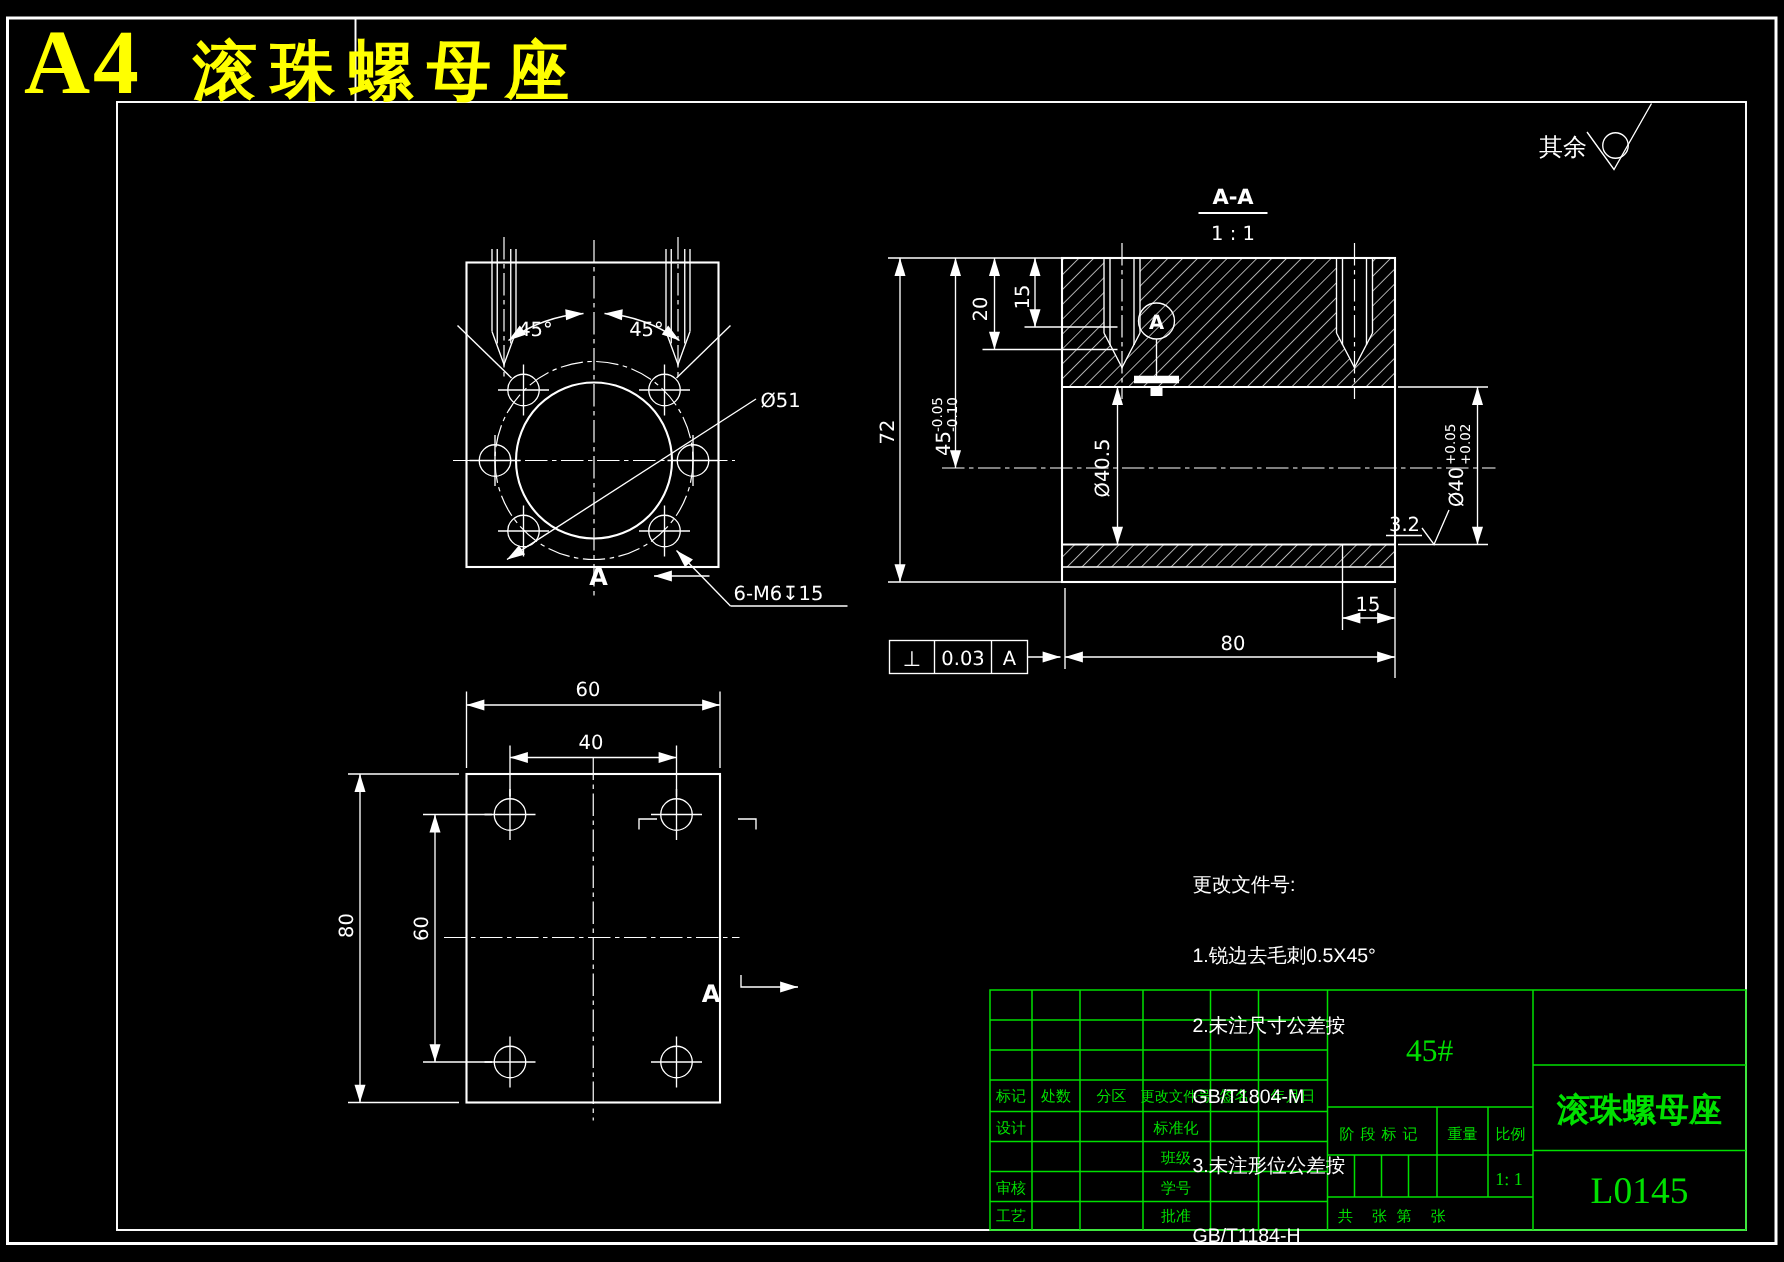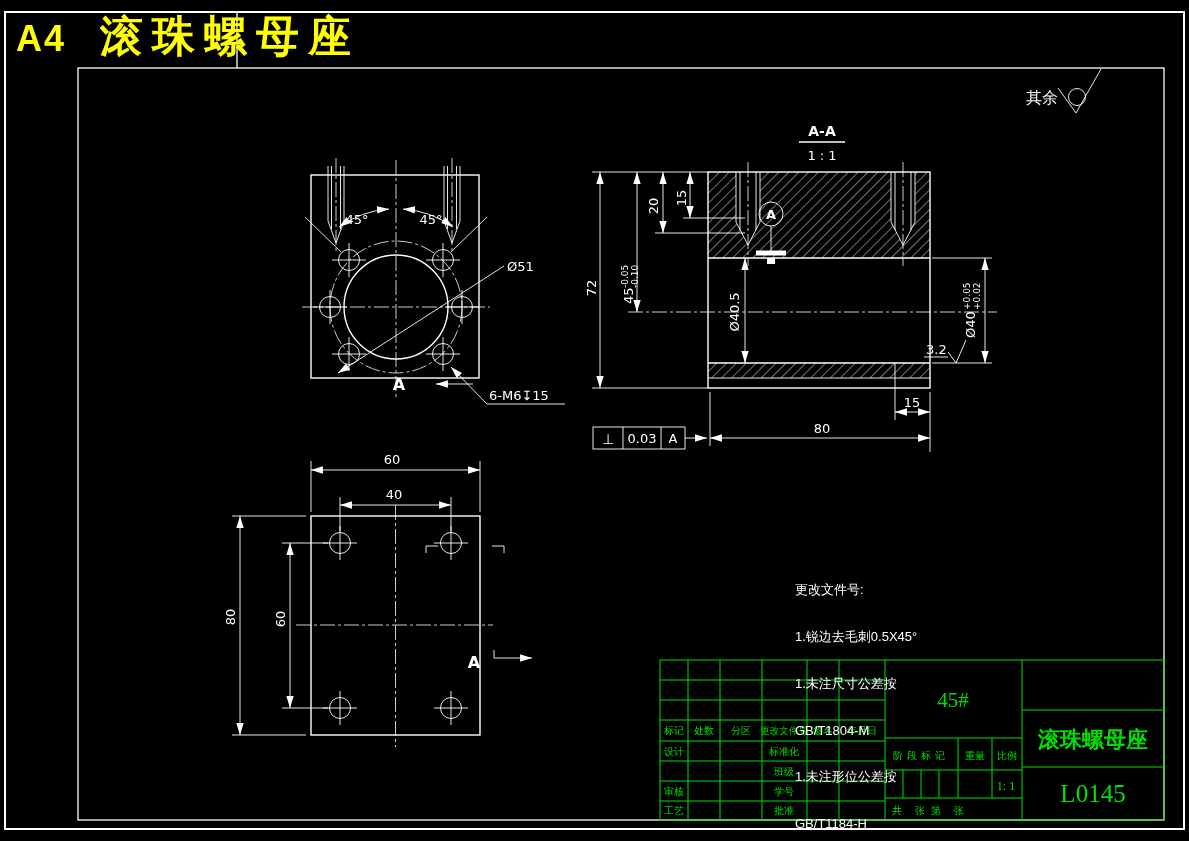--- a/index.html
+++ b/index.html
@@ -20,21 +20,21 @@
   text{fill:#fff;font-family:"DejaVu Sans","Liberation Sans",sans-serif;}
   .dt{font-size:13px;}
   .dts{font-size:9px;}
   .dtb{font-size:16px;font-weight:bold;}
   .dtm{font-size:14px;font-weight:bold;}
   .gt{fill:#00e000;font-size:10px;}
   .gts{fill:#00e000;font-size:9.5px;}
   .gtser{fill:#00e000;font-family:"Liberation Serif","DejaVu Serif",serif;}
   .gtb{fill:#00e000;font-size:22px;font-weight:bold;}
   #sheet-title{position:absolute;left:16px;top:8px;color:#ffff00;font-weight:bold;white-space:nowrap;}
-  #sheet-title .fmt{font-size:36px;letter-spacing:2px;}
+  #sheet-title .fmt{font-size:61px;letter-spacing:2px;font-family:Liberation Serif, serif;}
   #sheet-title .nm{font-size:43px;margin-left:34px;letter-spacing:9px;}
   #techreq{position:absolute;left:795px;top:551px;color:#fff;font-size:13px;line-height:15.6px;white-space:pre;}
 </style>
 </head>
 <body>
 
 <div id="stage">
 
 <svg id="cad" width="1189" height="841" viewBox="0 0 1189 841">
   <defs>
@@ -362,20 +362,20 @@
   </g>
 </svg>
 
 <div id="sheet-title">
   <span class="fmt">A4</span><span class="nm">滚珠螺母座</span>
 </div>
 
 <div id="techreq">
   <div>更改文件号:</div>
   <div>1.锐边去毛刺0.5X45°</div>
-  <div>1.未注尺寸公差按</div>
+  <div>2.未注尺寸公差按</div>
   <div>GB/T1804-M</div>
-  <div>1.未注形位公差按</div>
+  <div>3.未注形位公差按</div>
   <div>GB/T1184-H</div>
   
 </div>
 
 </div>
 
 </body></html>

